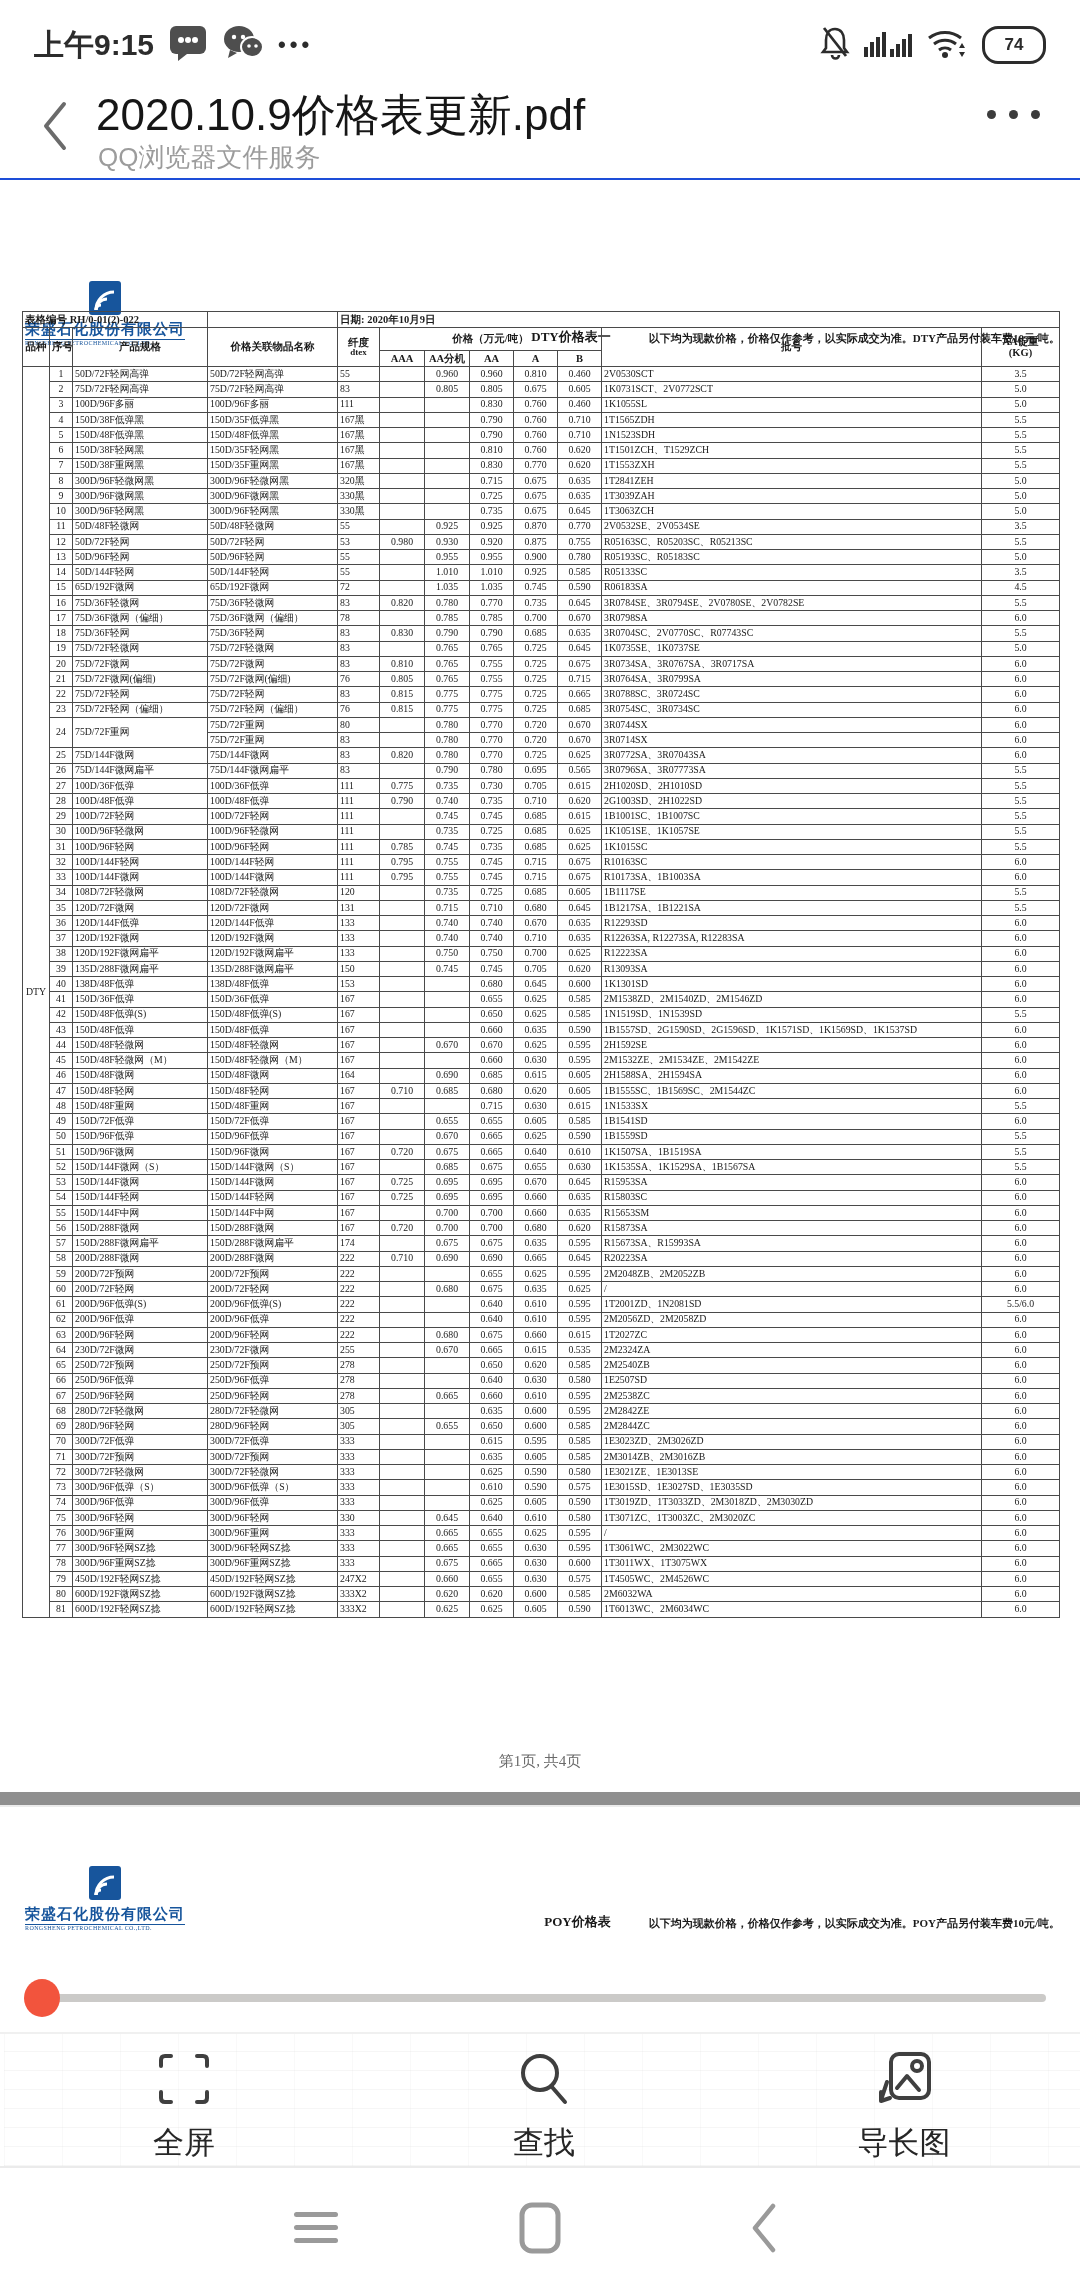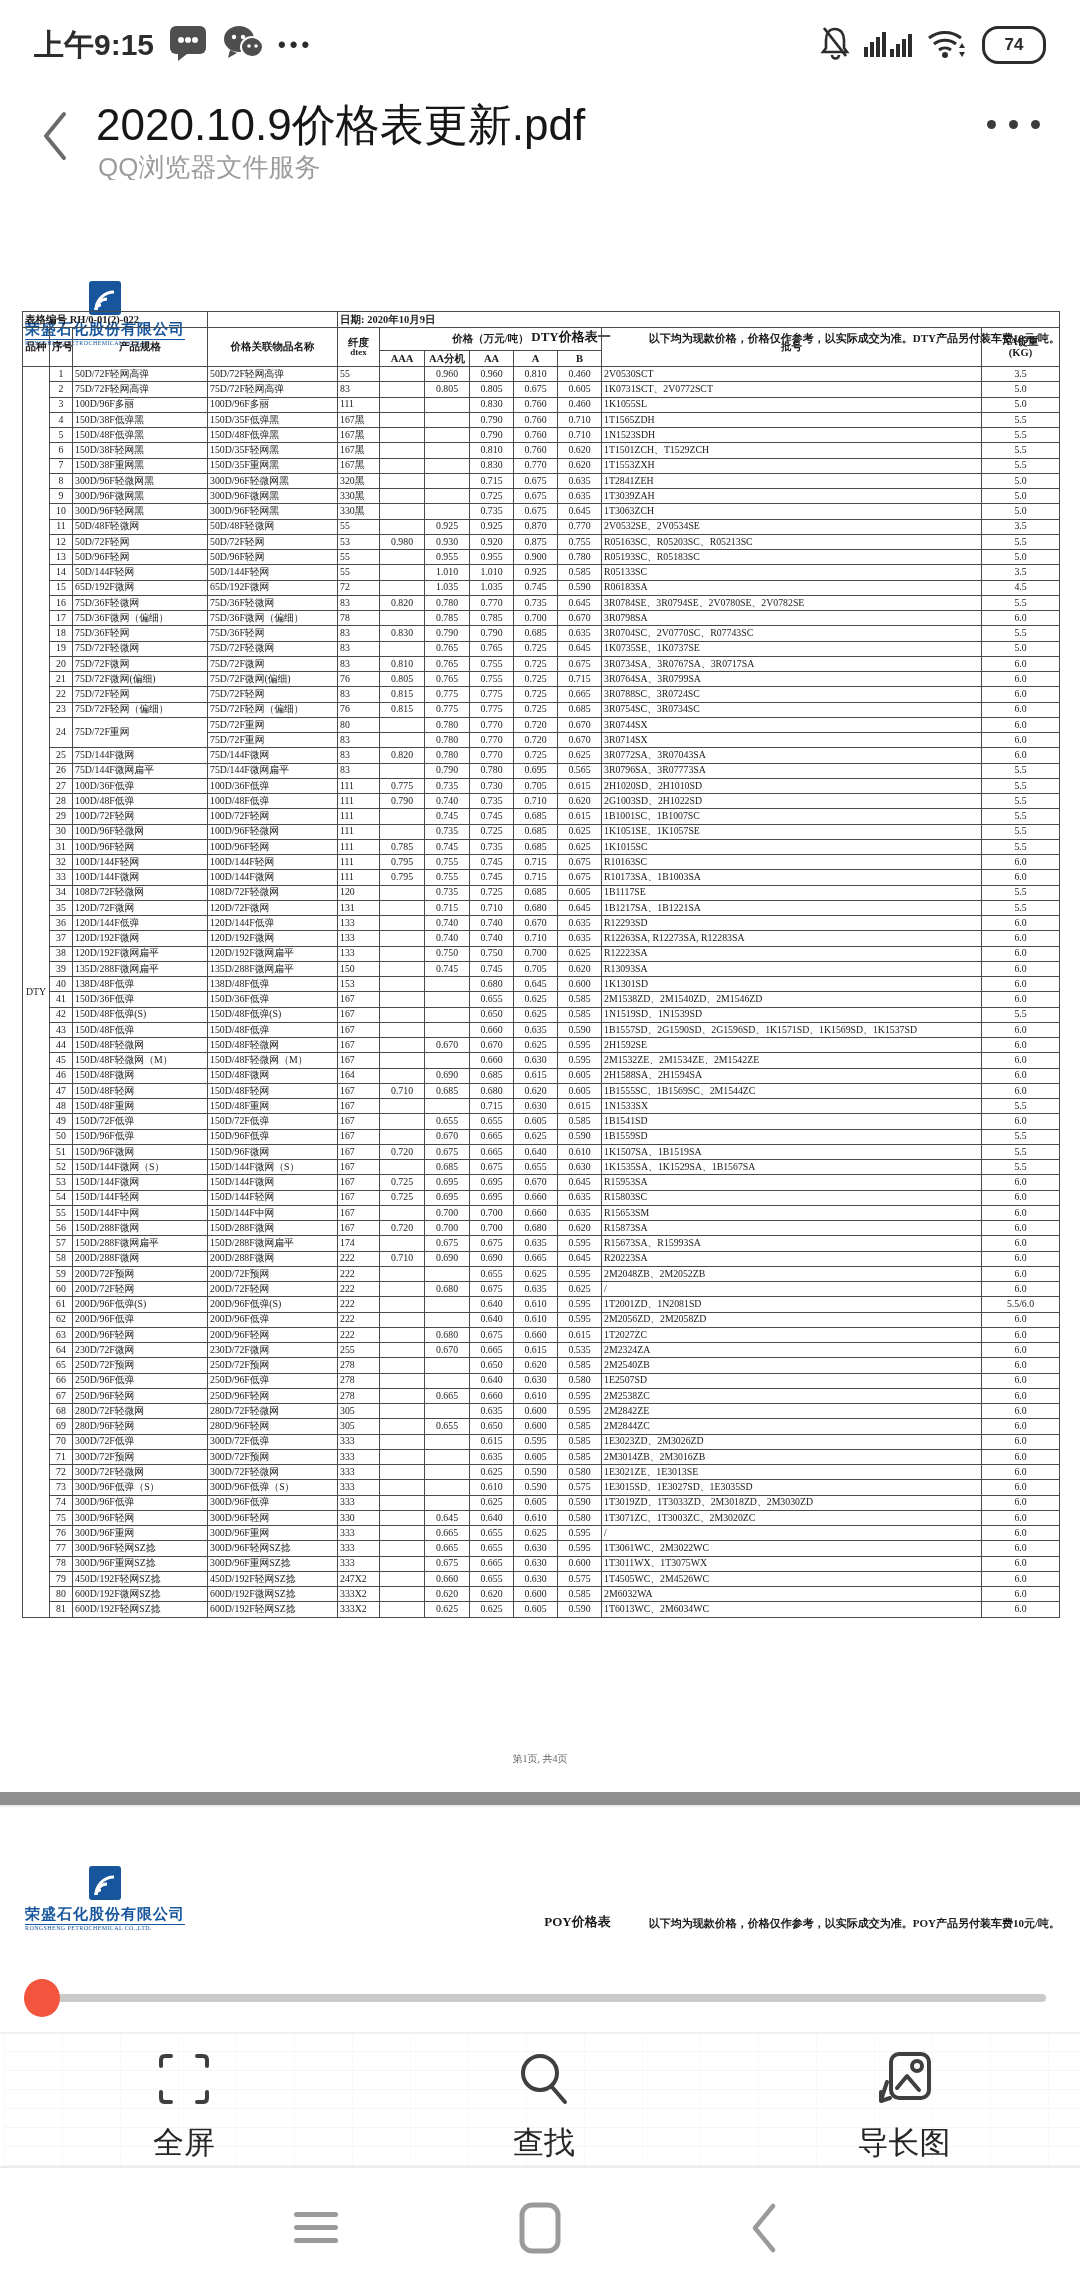--- a/index.html
+++ b/index.html
@@ -7,21 +7,21 @@
           font-family:"Liberation Sans",sans-serif;color:#1a1a1a;margin-top:14px;}
   
   .status-bar{position:absolute;top:0;left:0;width:100%;height:62px;display:flex;
               align-items:center;justify-content:space-between;padding:0 34px;box-sizing:border-box;}
   .sb-left,.sb-right{display:flex;align-items:center;gap:14px;}
   .sb-time{font-size:30px;font-weight:600;color:#2c2c2c;}
   .sb-dots{font-size:22px;letter-spacing:4px;color:#2c2c2c;font-weight:700;}
   .batt{display:flex;align-items:center;justify-content:center;width:58px;height:32px;
         border:3px solid #2c2c2c;border-radius:16px;font-size:17px;font-weight:600;color:#2c2c2c;}
   
-  .app-header{position:absolute;top:72px;left:0;width:100%;height:102px;background:#fff;
+  .app-header{position:absolute;top:62px;left:0;width:100%;height:102px;background:#fff;
               border-bottom:2px solid #1d4ed8;}
   .back-btn{position:absolute;left:38px;top:22px;}
   .hdr-title{position:absolute;left:96px;top:10px;font-size:44px;font-weight:400;color:#161616;
              white-space:nowrap;}
   .hdr-sub{position:absolute;left:98px;top:64px;font-size:26px;color:#9c9c9c;}
   .hdr-menu{position:absolute;right:40px;top:34px;display:flex;gap:13px;}
   .hdr-menu i{width:9px;height:9px;border-radius:50%;background:#3c3c3c;}
   
   .pdf-page1{position:absolute;top:166px;left:0;width:1080px;height:1612px;background:#fff;
              font-family:"Liberation Serif",serif;}
@@ -41,21 +41,21 @@
   .price-table thead th{font-size:10.5px;font-weight:600;text-align:center;}
   .hr1 th{height:22px;}
   .hr2 th{height:15px;}
   .th-small{font-size:9px;font-weight:600;}
   .price-table tbody td{height:14.25px;font-size:9.8px;}
   .cat-cell{text-align:center;font-size:10px;font-weight:600;}
   .c-no{text-align:center;}
   .c-spec,.c-name,.c-dtex,.c-batch{text-align:left;}
   .c-p,.c-wt{text-align:center;}
   .page1-footer{position:absolute;left:0;width:100%;top:1572px;text-align:center;
-                font-size:10px;color:#6a6a6a;}
+                font-size:15px;color:#6a6a6a;}
   
   .page-gap{position:absolute;top:1778px;left:0;width:100%;height:13px;background:#8f8f8f;
             border-bottom:2px solid #ececec;}
   
   .pdf-page2{position:absolute;top:1793px;left:0;width:1080px;height:487px;background:#fff;
              font-family:"Liberation Serif",serif;}
   .page2 .company-row{top:58px;}
   
   .page-indicator{position:absolute;top:1892px;left:0;width:100%;text-align:center;
                   font-size:54px;font-weight:400;color:#2b2b2b;font-family:"Liberation Sans",sans-serif;}

